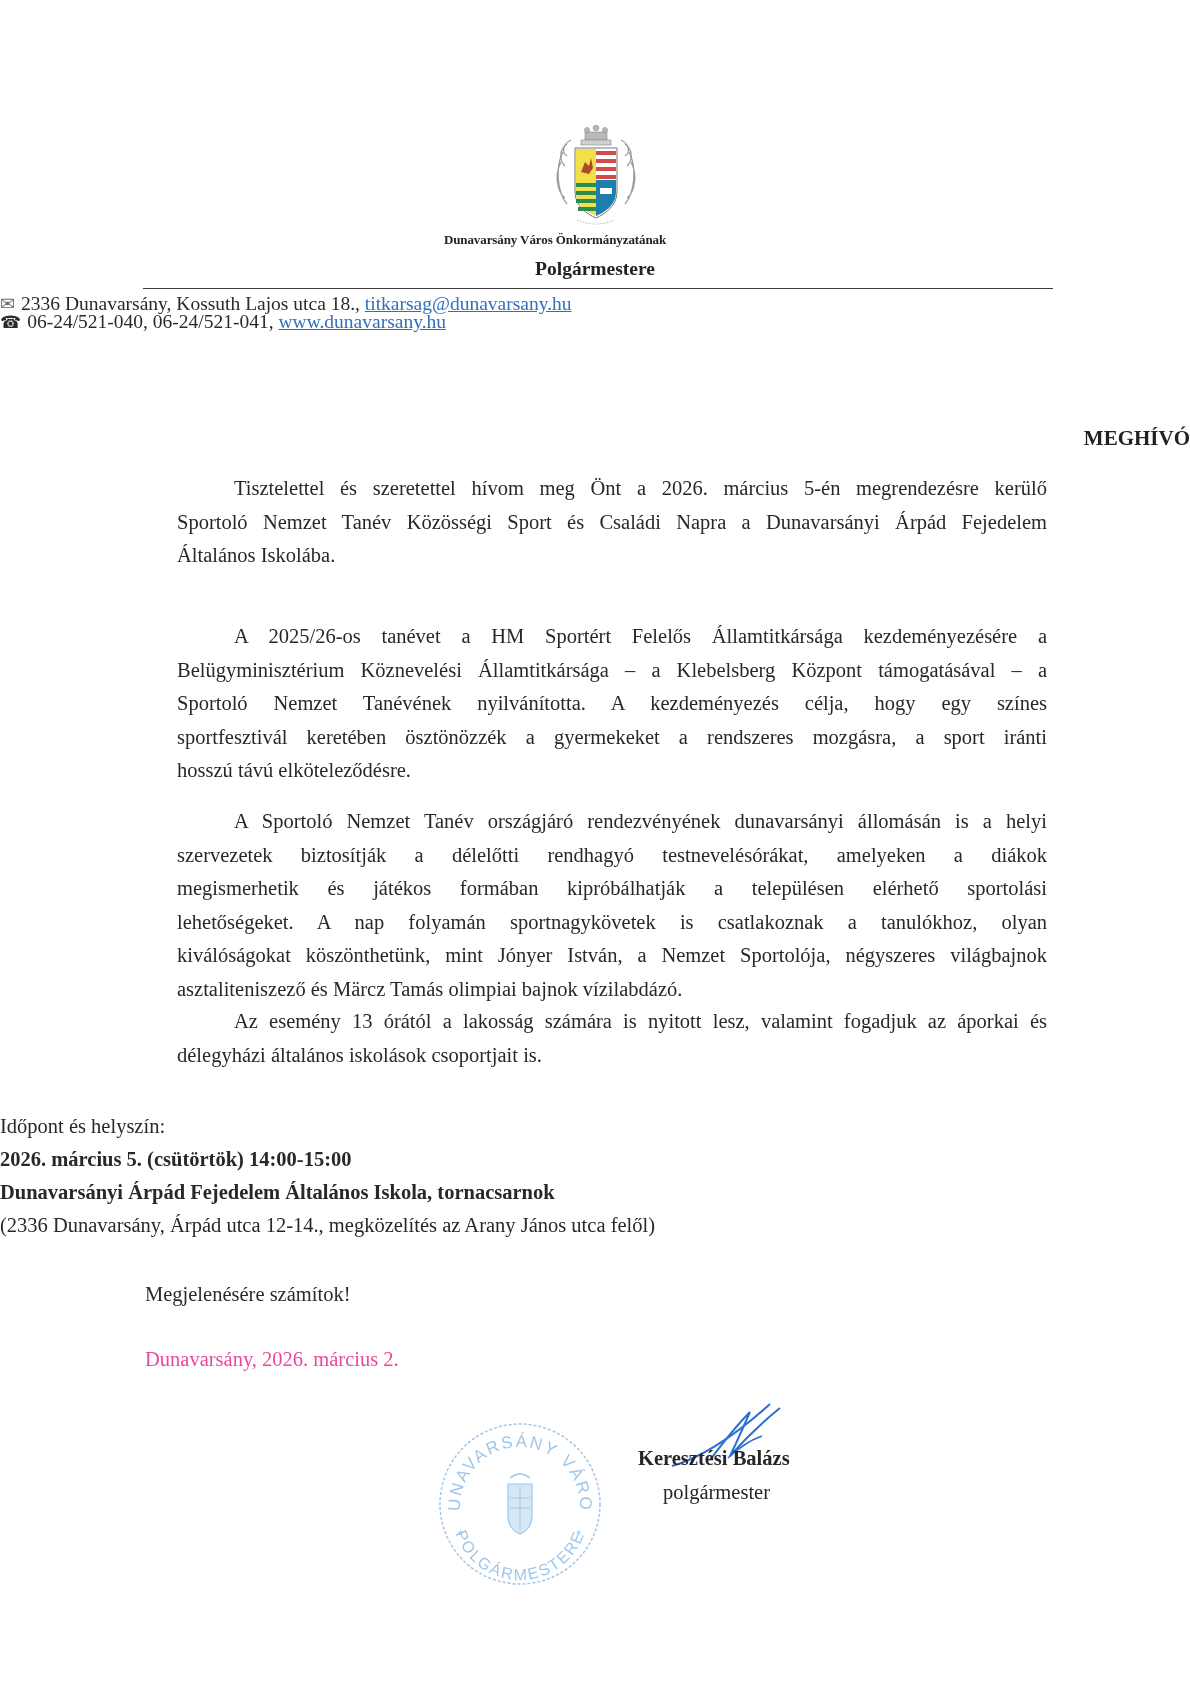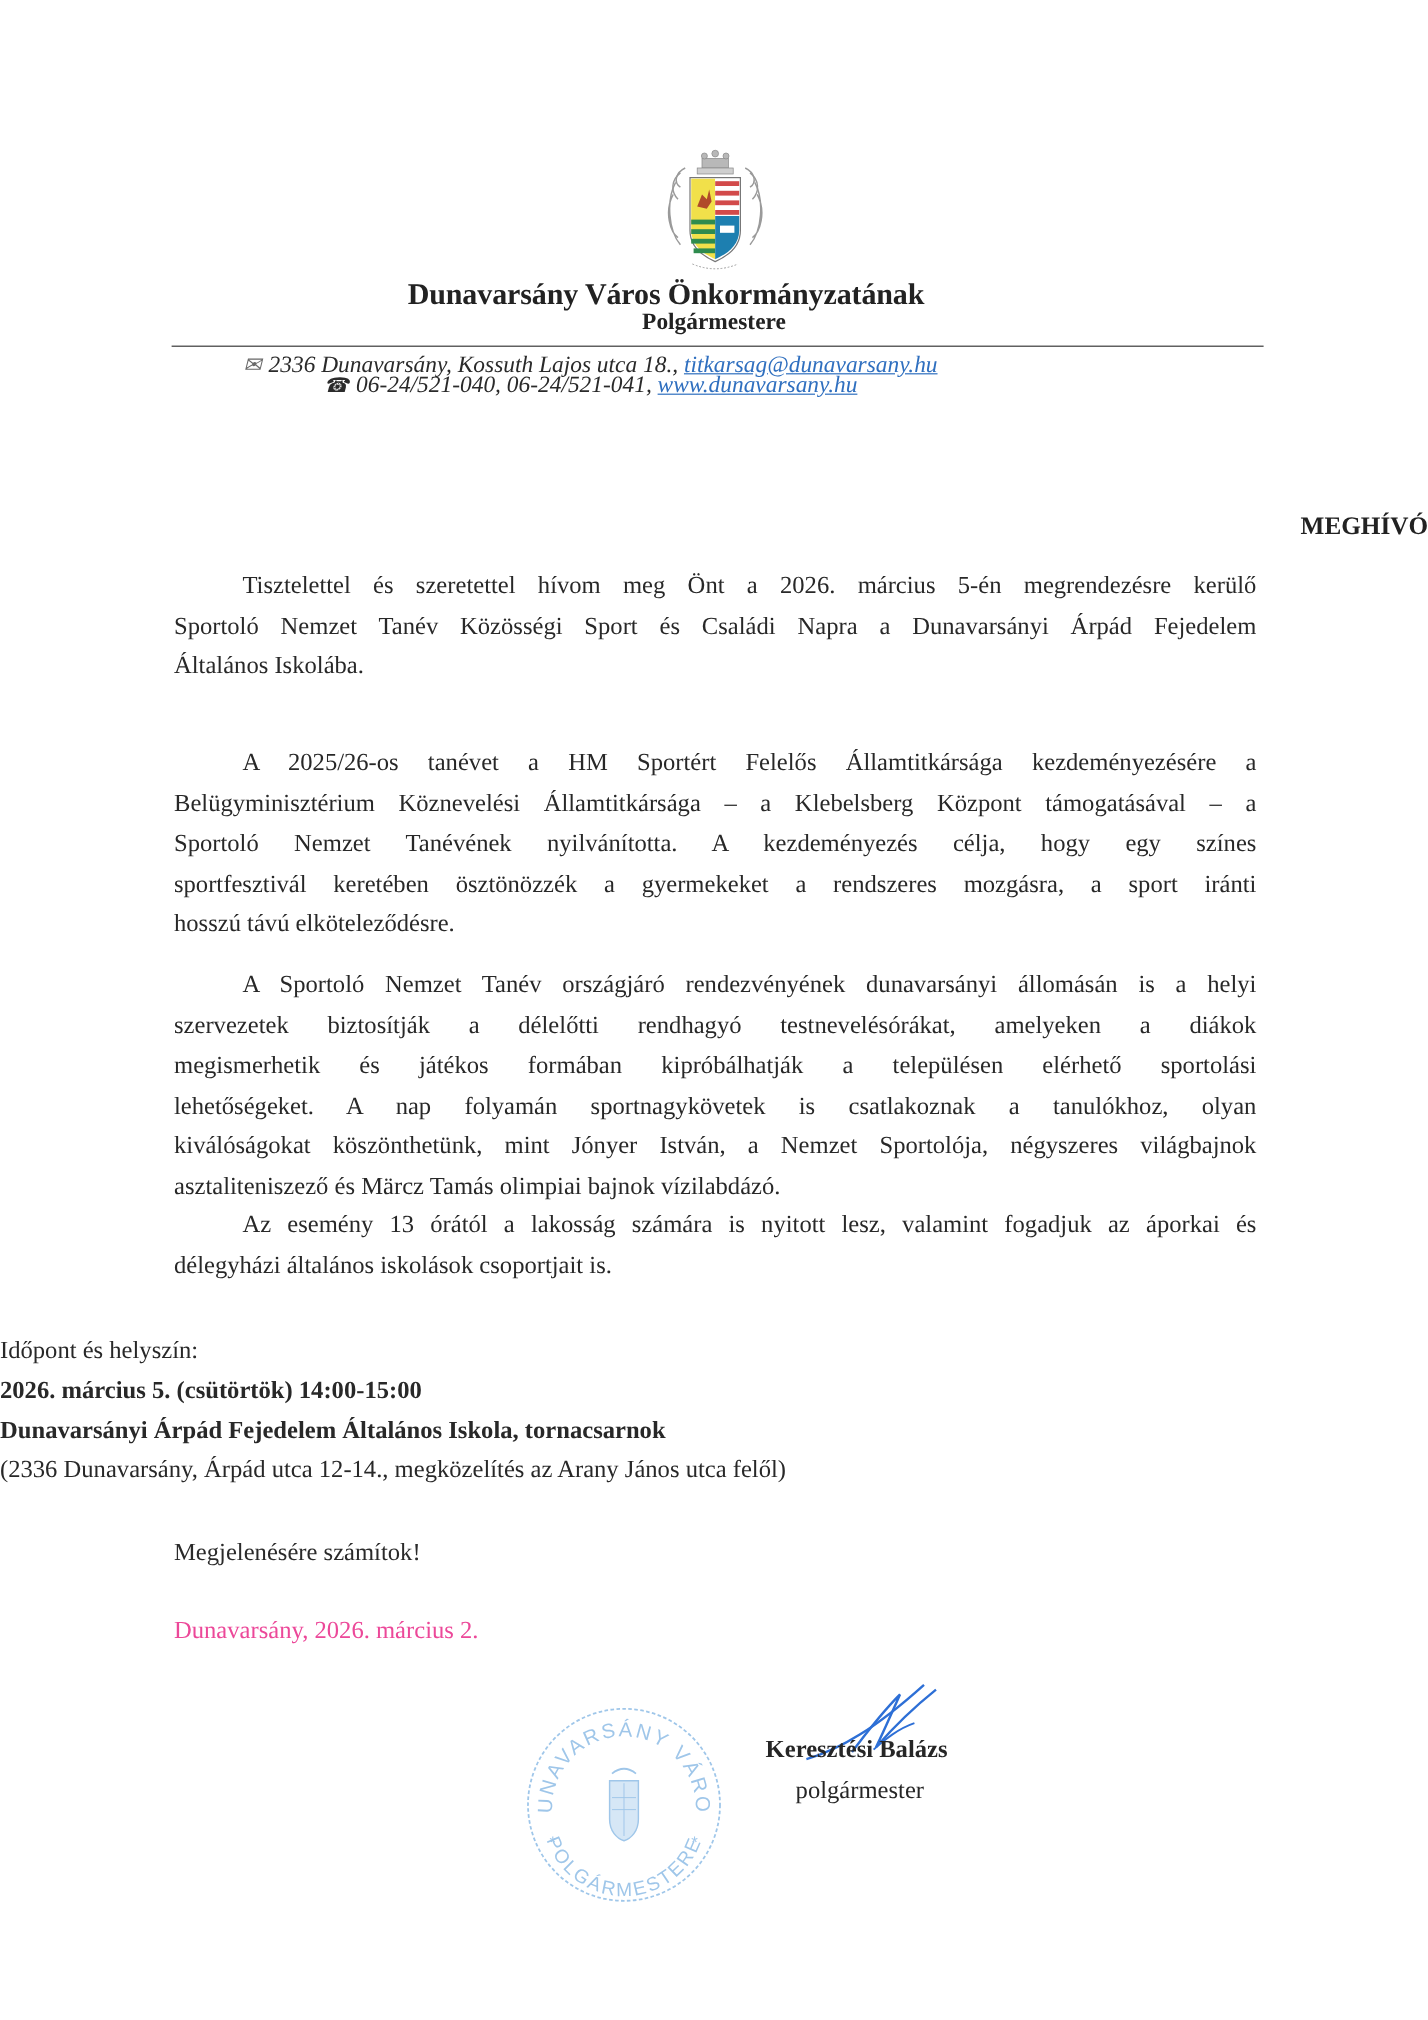--- a/index.html
+++ b/index.html
@@ -8,51 +8,51 @@
       font-family: "Liberation Serif", "DejaVu Serif", serif;
       color: #262626;
     }
     .page { position: absolute; left: 0; top: 0; width: 1190px; height: 1683px; }
 
     
     .crest { position: absolute; left: 553px; top: 122px; width: 86px; height: 108px; }
 
     .org-name {
       position: absolute; left: 0; width: 1110px; top: 232px; text-align: center;
-      font-weight: bold; font-size: 25px; letter-spacing: -0.1px; color: #222;
+      font-weight: bold; font-size: 13px; letter-spacing: -0.1px; color: #222;
     }
     .org-sub {
       position: absolute; left: 0; width: 1190px; top: 258px; text-align: center;
       font-weight: bold; font-size: 19.5px; color: #222;
     }
     .rule {
       position: absolute; left: 143px; width: 910px; top: 288px; height: 0;
       border-top: 1.6px solid #3a3a3a;
     }
     .contact {
-      position: absolute; left: 0; width: 984px; text-align: center;
-      font-size: 19.5px; color: #2a2a2a; font-style: italic;
+      position: absolute; left: 0; width: 984px; text-align: left;
+      font-size: 19.5px; color: #2a2a2a;
     }
     .contact.l1 { top: 293px; }
     .contact.l2 { top: 311px; }
     .contact .ico { display: inline-block; margin-right: 6px; color: #6a6a6a; font-size: 18px; }
     .contact .ico.phone { color: #2b2b2b; font-size: 17px; }
     .contact a { color: #2f6fbf; text-decoration: underline; }
 
     .title {
       position: absolute; left: 0; width: 1190px; top: 426px; text-align: right;
       font-weight: bold; font-size: 21px; color: #222;
     }
 
     .para {
       position: absolute; left: 145px; width: 902px;
       font-size: 20.5px; line-height: 33.5px; text-align: justify; color: #282828;
       margin: 0;
     }
-    .para .line { display: block; text-align: justify; text-align-last: justify; white-space: nowrap; }
+    .para .line { display: block; text-align: justify; text-align-last: justify; white-space: nowrap; margin-left: 32px; }
     .para .line.last { text-align-last: left; }
     .para .line.indent { padding-left: 57px; }
 
     .p1 { top: 472px; }
     .p2 { top: 620px; }
     .p3 { top: 805px; }
     .p4 { top: 1005px; }
 
     .center-line {
       position: absolute; left: 0; width: 1190px; text-align: left;

